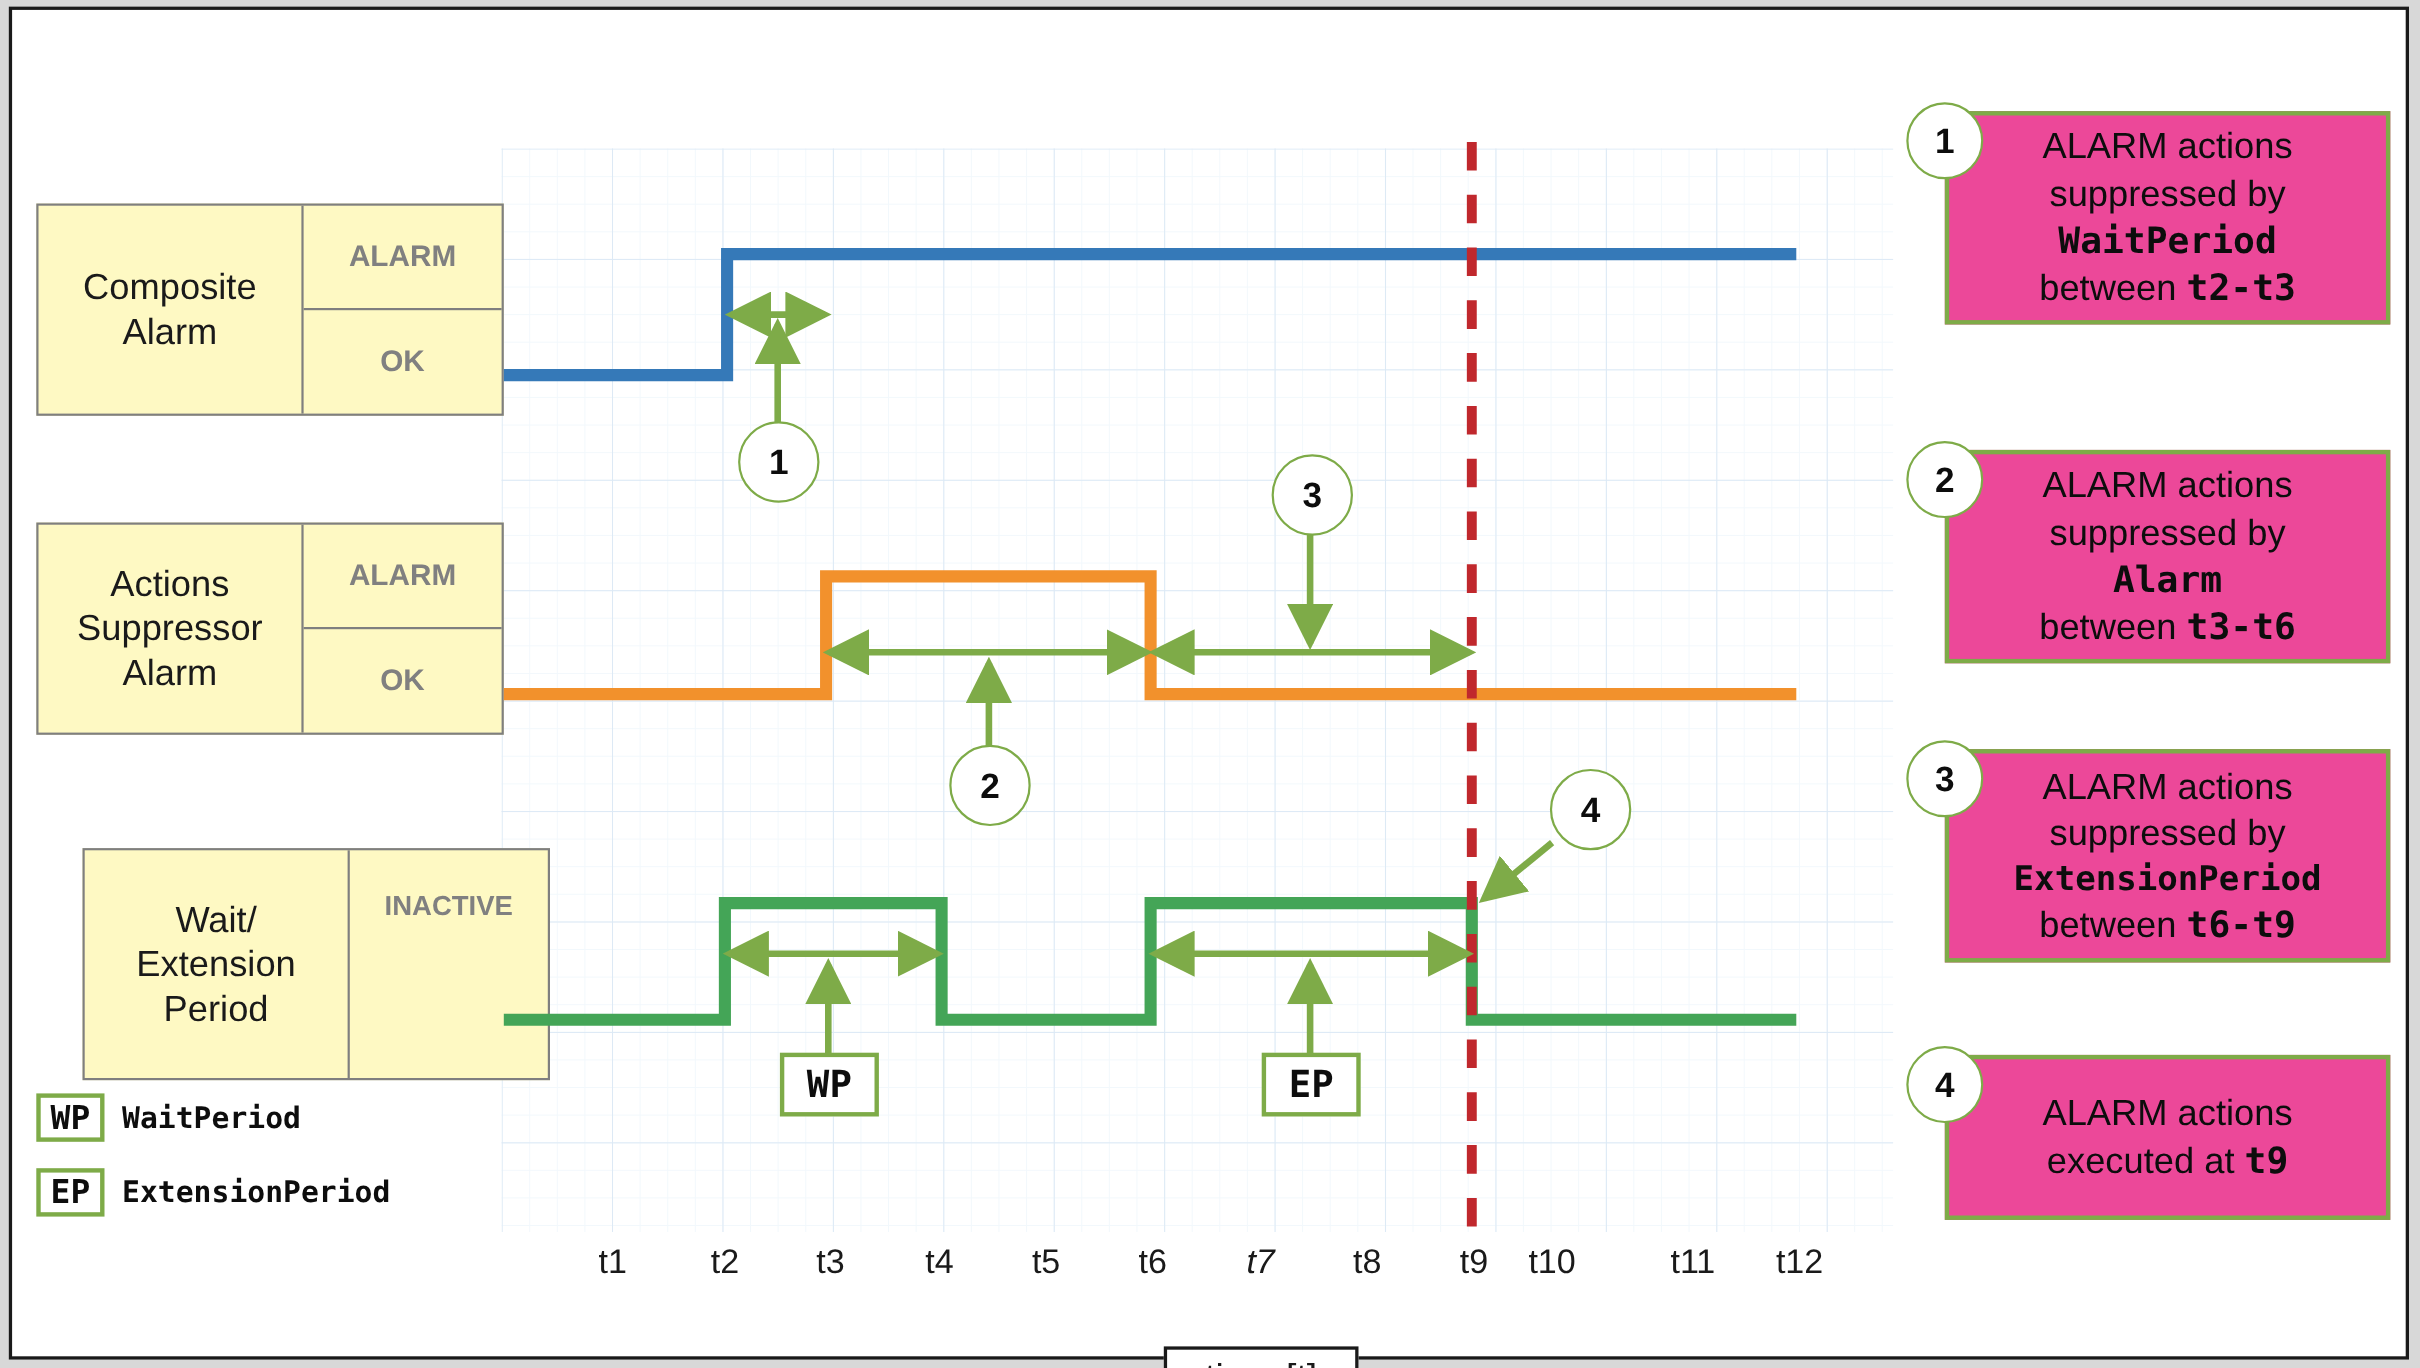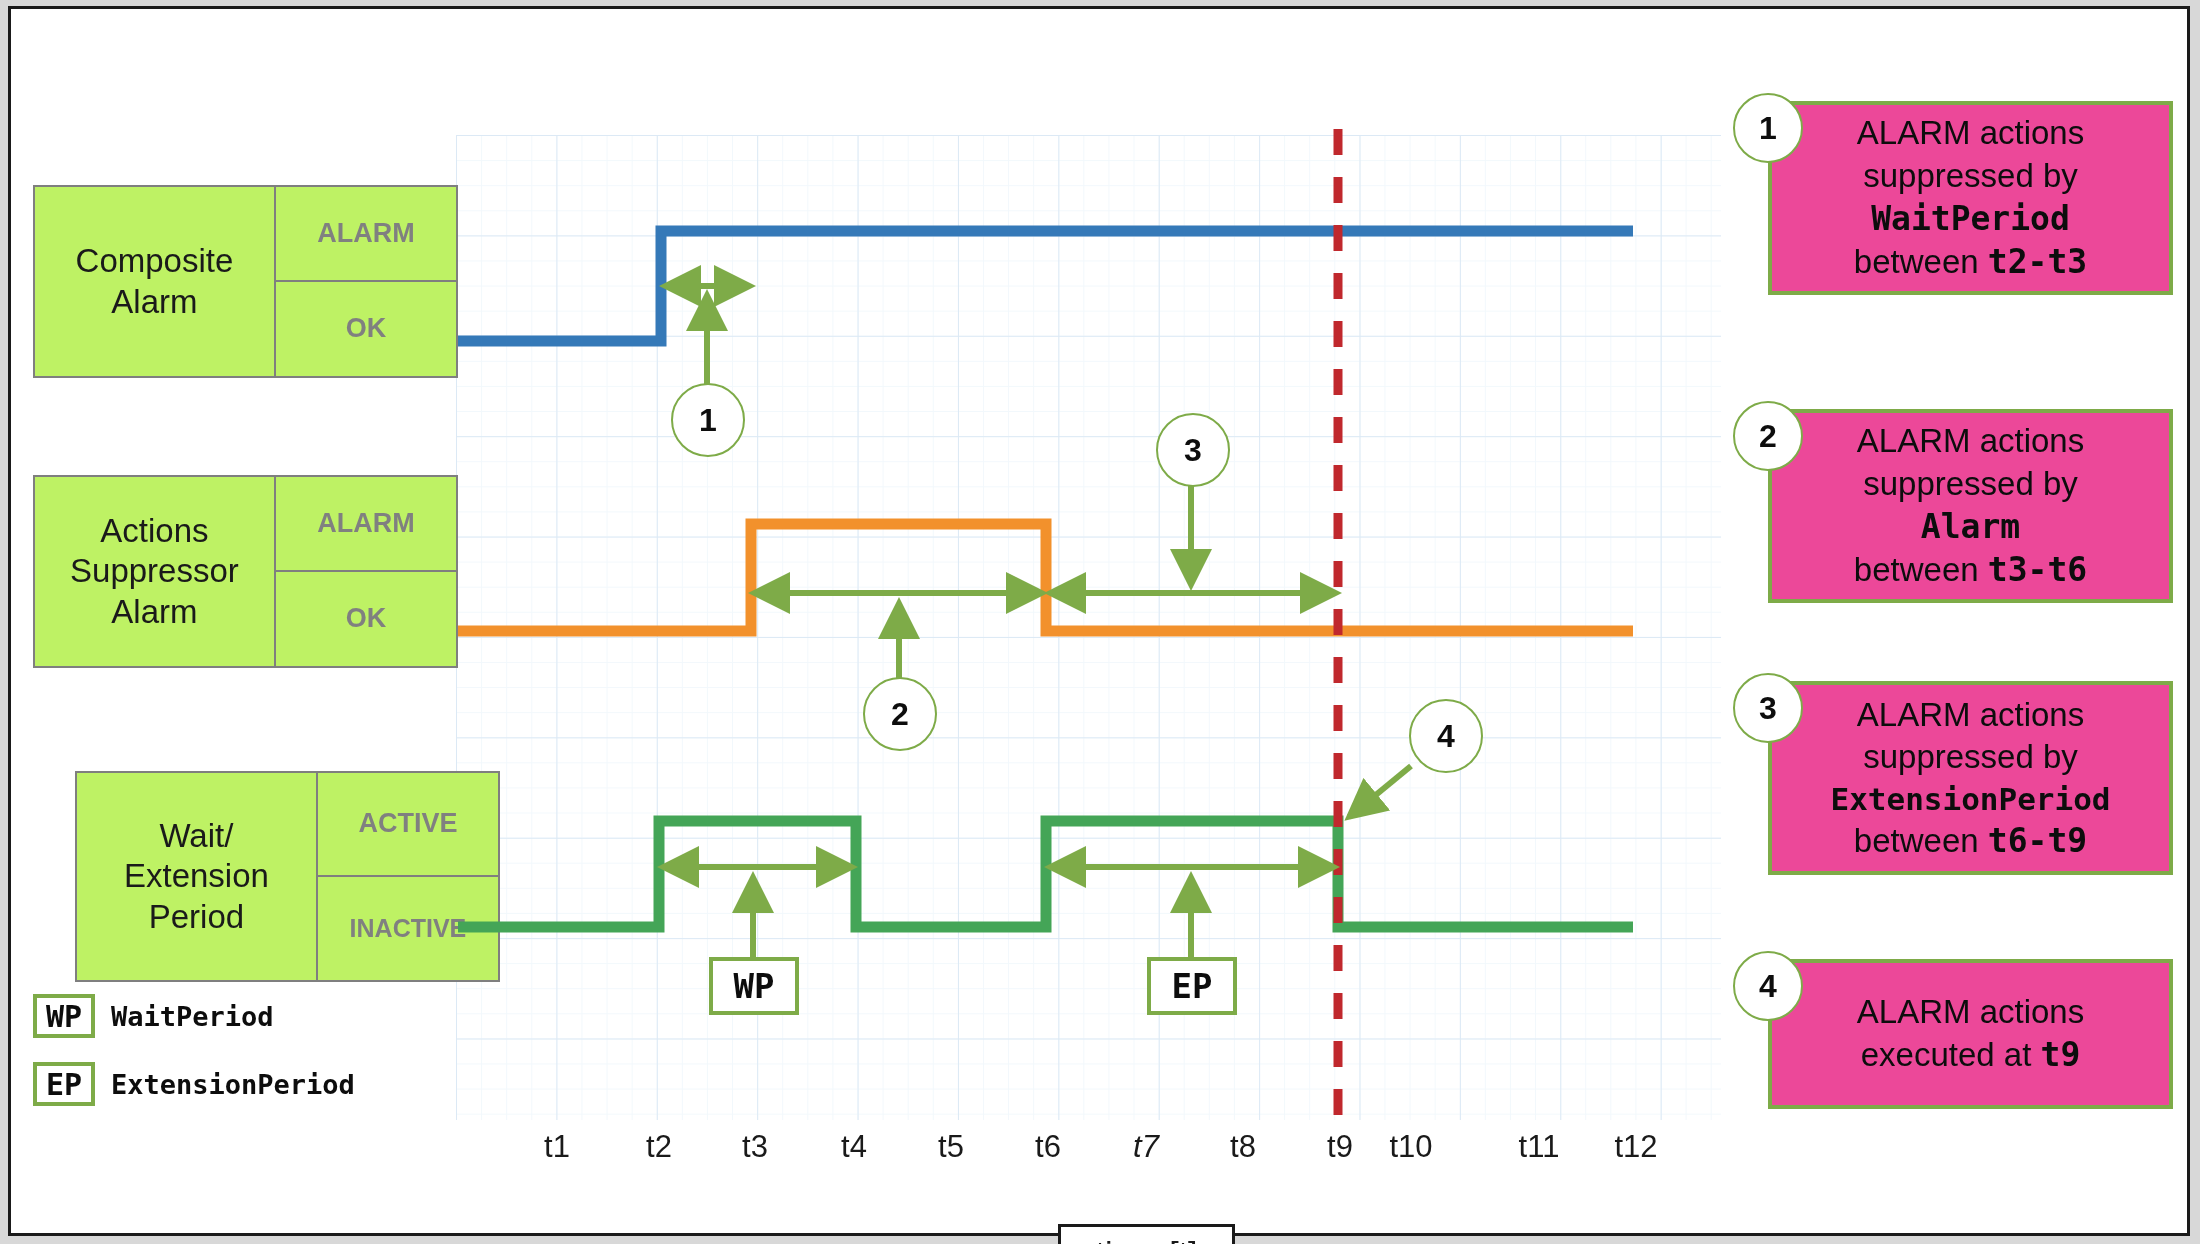--- a/index.html
+++ b/index.html
@@ -44,21 +44,21 @@
       25.1px 25.1px,
       25.1px 25.1px;
   }
 
   
   .state-box {
     position: absolute;
     display: flex;
     border: 2px solid #7f7f7f;
     box-sizing: border-box;
-    background: #bef264;
+    background: #fef9c3;
   }
   .state-name {
     display: flex;
     align-items: center;
     justify-content: center;
     text-align: center;
     font-size: 33px;
     color: #1a1a1a;
     line-height: 1.22;
     box-sizing: border-box;
@@ -249,21 +249,20 @@
     </div>
   </div>
 
   <div class="state-box" style="left:22px; top:762px; width:425px; height:211px;margin-left:42px;">
     <div class="state-name" style="width:240px; height:100%;">
       <span style="white-space:pre-line;">Wait/
 Extension
 Period</span>
     </div>
     <div class="state-vals" style="width:183px; height:100%;">
-      <div class="state-val top" style="height:50%;">ACTIVE</div>
       <div class="state-val" style="height:50%; font-size:25px;">INACTIVE</div>
     </div>
   </div>
 
   <div class="legend-row" style="left:22px; top:985px;">
     <div class="legend-tag">WP</div>
     <div class="legend-text">WaitPeriod</div>
   </div>
   <div class="legend-row" style="left:22px; top:1053px;">
     <div class="legend-tag">EP</div>

